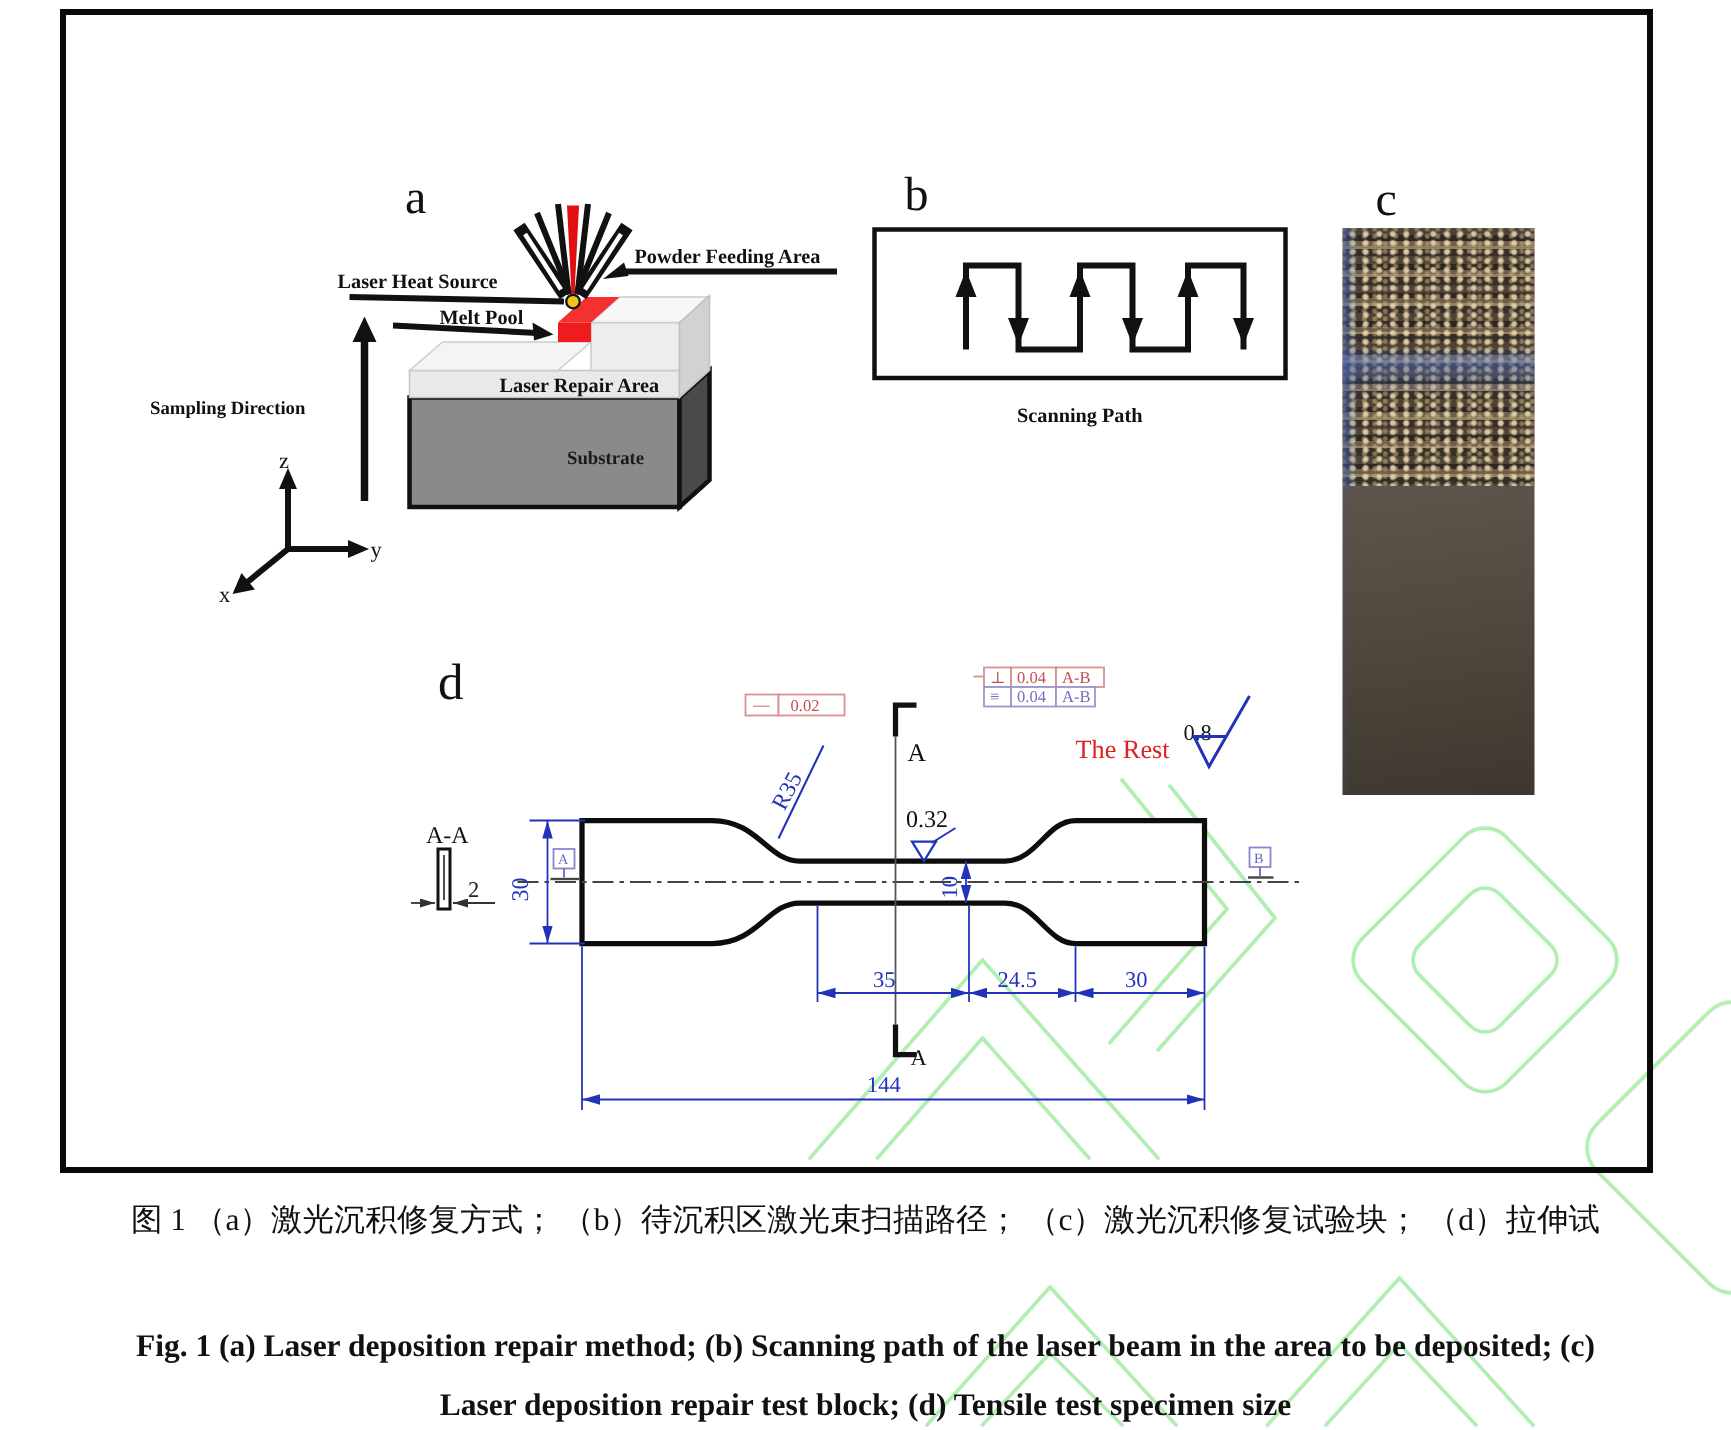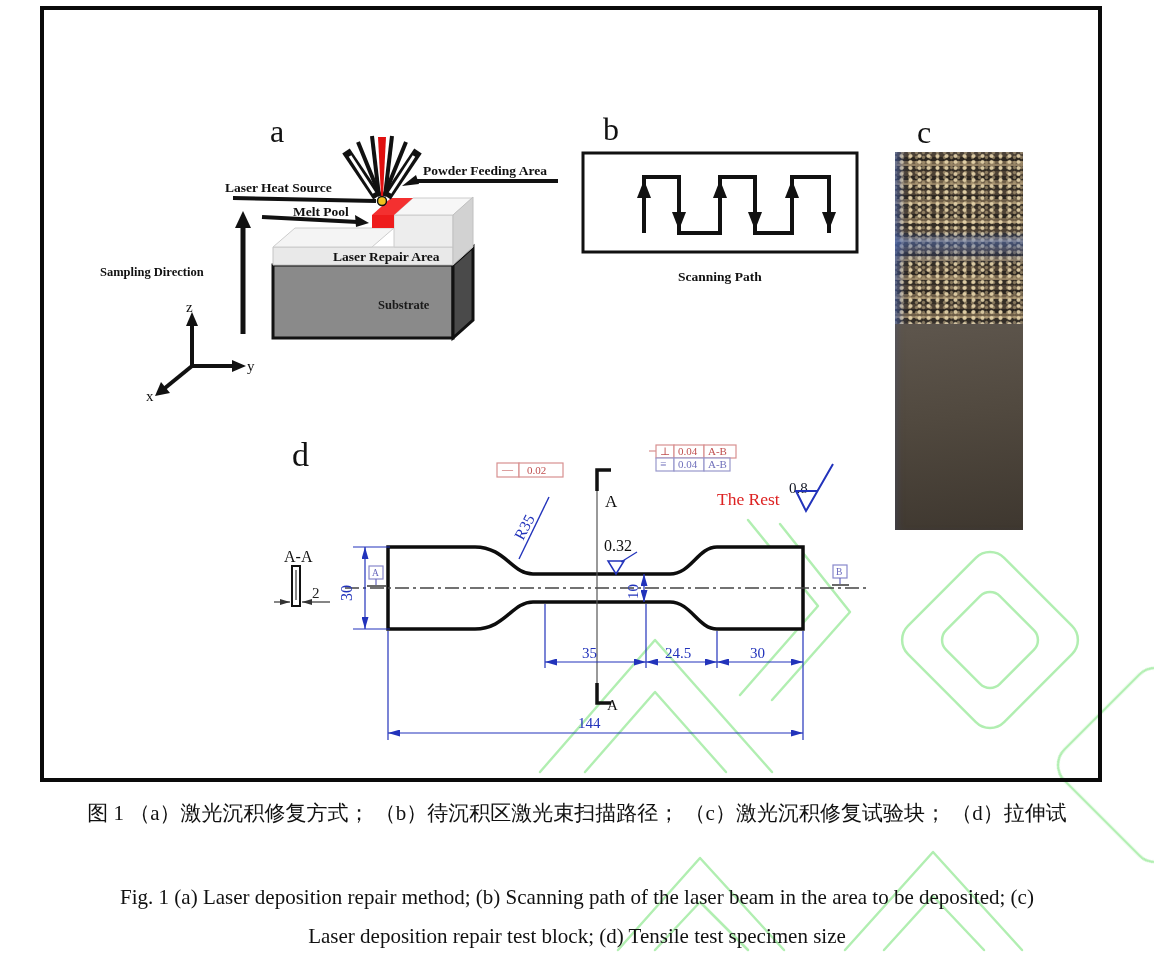--- a/index.html
+++ b/index.html
@@ -23,21 +23,21 @@
     background-size:auto,9px 6px,7px 5px,auto;
     background-position:0 0,2px 1px,4px 3px,0 0;
     box-shadow:inset 10px 0 8px -5px rgba(70,100,175,0.65);}
   .photo-bottom{width:100%;height:206px;
     background:linear-gradient(172deg,#5e564d 0%,#51493f 45%,#3e372f 100%);
     box-shadow:inset 6px 0 8px -5px rgba(60,80,140,0.35);}
   
   .cap{position:absolute;left:0;width:1154px;text-align:center;color:#111;
        white-space:nowrap;z-index:5;line-height:1.25;}
   .cap-cn{font-size:21px;}
-  .cap-en{font-size:21px;font-weight:normal;}
+  .cap-en{font-size:21px;font-weight:bold;}
   #cap-cn1{top:800px;}
   #cap-cn2{top:841px;}
   #cap-en1{top:884px;}
   #cap-en2{top:923px;}
   text{fill:#111;}
   .lbl-big{font-size:32px;}
   .lbl-bold{font-weight:bold;font-size:13.5px;}
   .dim{fill:#2233bb;font-size:15px;}
   .frame-red{fill:#c05050;font-size:11px;}
   .frame-blue{fill:#7070bb;font-size:11px;}

